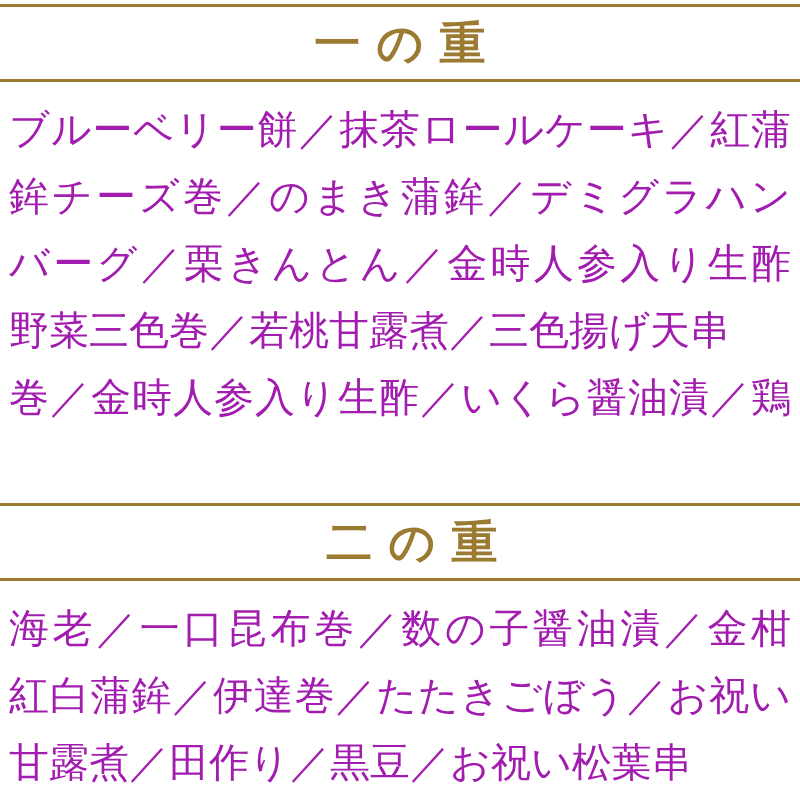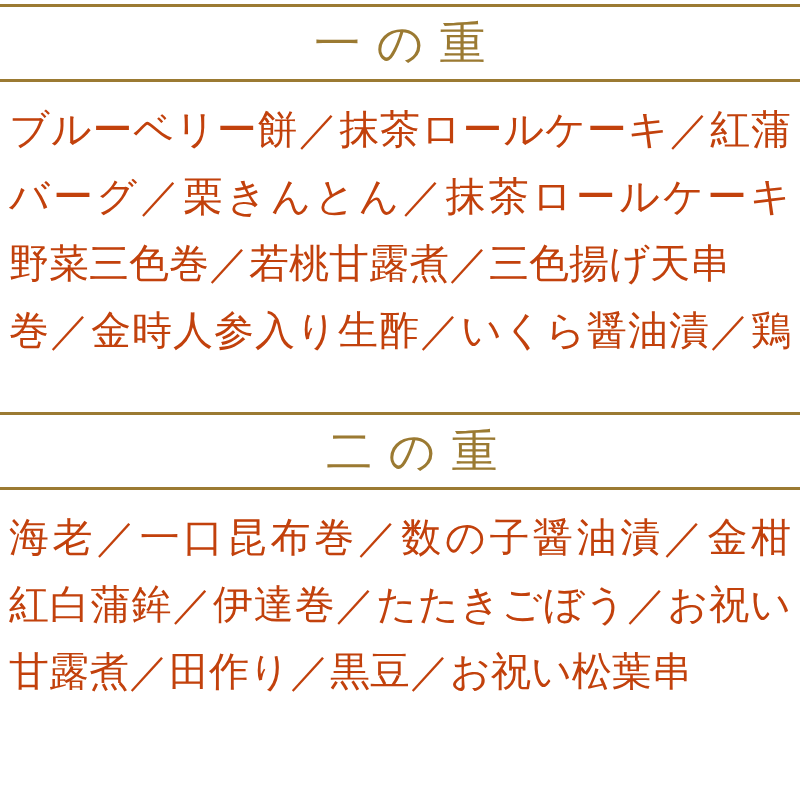--- a/index.html
+++ b/index.html
@@ -24,37 +24,37 @@
     border-bottom: 3px solid #9B7A32;
     height: 72px;
     display: flex;
     align-items: center;
     justify-content: center;
   }
   .section-header.first {
     margin-top: 4px;
   }
   .section-header.second {
-    margin-top: 48px;
+    margin-top: 72px;
     padding-left: 24px;
   }
   .section-title {
     color: #9B7A32;
     font-size: 46px;
-    font-weight: normal;
+    font-weight: bold;
     line-height: 72px;
     letter-spacing: 0.35em;
     padding-left: 0.35em; 
     white-space: nowrap;
   }
   
   .item-list {
     margin-top: 14px;
     padding: 0 9px;
-    color: #c2410c;
+    color: #a21caf;
   }
   .item-line {
     font-size: 40px;
     line-height: 67px;
     white-space: nowrap;
     text-align: left;
     overflow: hidden;
   }
   .item-line.just {
     
@@ -67,21 +67,22 @@
 <body>
 
 <div class="page">
 
   <section>
     <header class="section-header first">
       <h2 class="section-title">一の重</h2>
     </header>
     <div class="item-list">
       <div class="item-line just">ブルーベリー餅／抹茶ロールケーキ／紅蒲</div>
-      <div class="item-line just">バーグ／栗きんとん／抹茶ロールケーキ</div>
+      <div class="item-line just">鉾チーズ巻／のまき蒲鉾／デミグラハン</div>
+      <div class="item-line just">バーグ／栗きんとん／金時人参入り生酢</div>
       <div class="item-line">野菜三色巻／若桃甘露煮／三色揚げ天串</div>
       <div class="item-line just">巻／金時人参入り生酢／いくら醤油漬／鶏</div>
     </div>
   </section>
 
   <section>
     <header class="section-header second">
       <h2 class="section-title">二の重</h2>
     </header>
     <div class="item-list">

